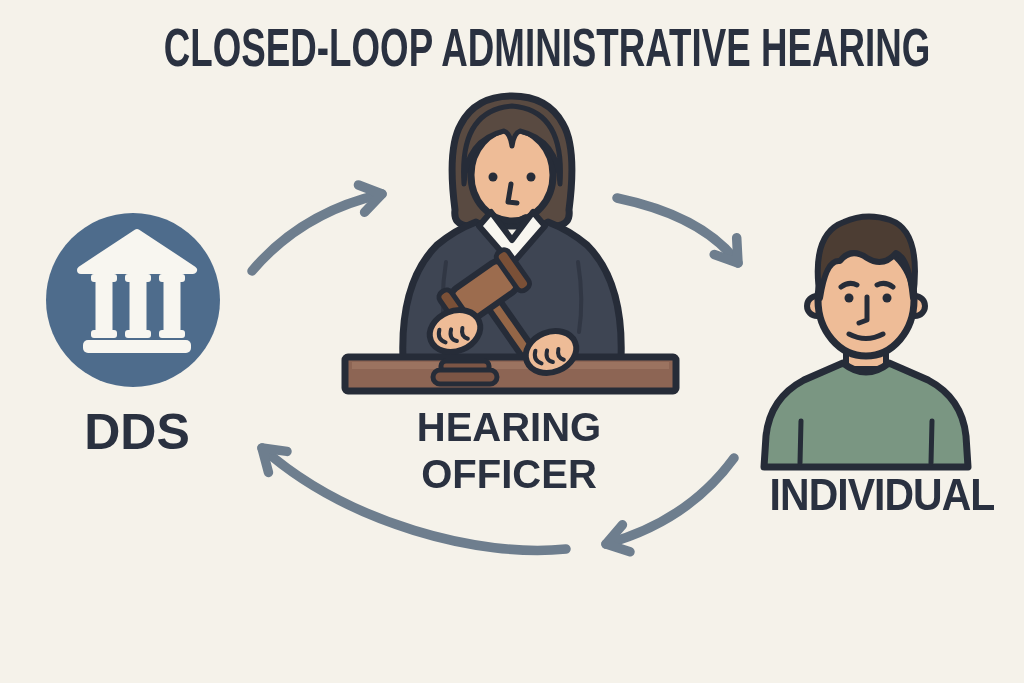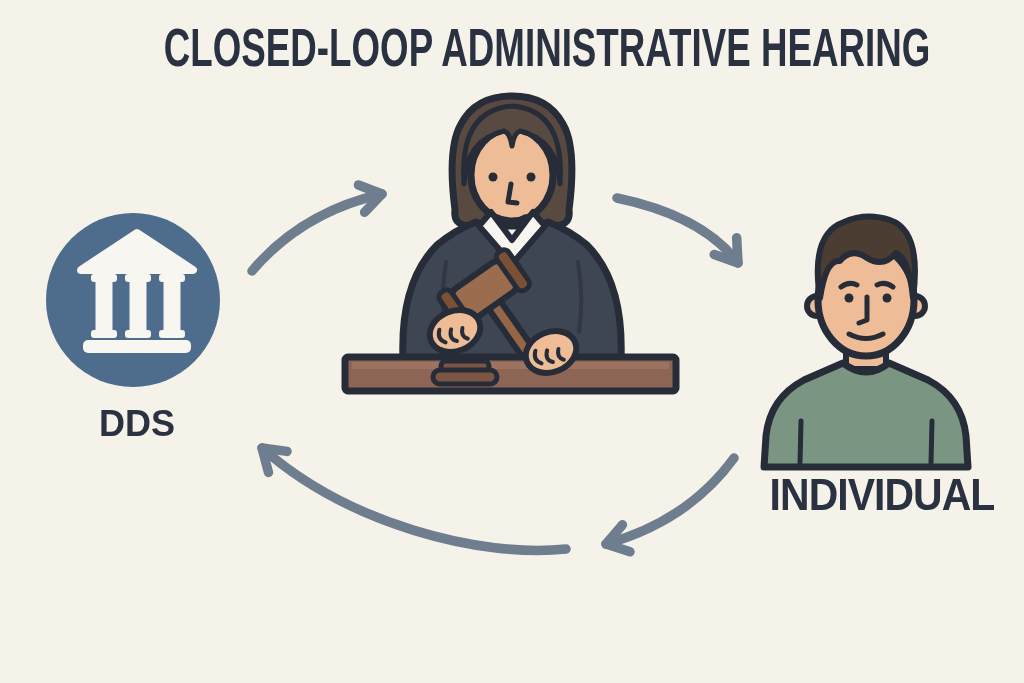--- a/index.html
+++ b/index.html
@@ -26,21 +26,21 @@
   .gfx { position: absolute; left: 0; top: 0; }
   .label {
     position: absolute;
     color: #2a3140;
     font-weight: 700;
     text-align: center;
     white-space: pre-line;
   }
   .dds-label {
     left: 137px; top: 403px;
-    font-size: 36px;
+    font-size: 50px;
     transform: translateX(-50%);
   }
   .dds-sublabel {
     left: 141px; top: 464px;
     font-size: 33px;
     line-height: 1.2;
     transform: translateX(-50%);
   }
   .officer-label {
     left: 509px; top: 404px;
@@ -174,14 +174,16 @@
       <path d="M764,467 L766,436 Q770,398 804,380 L843,363 Q866,381 889,363 L928,380
                Q962,398 966,436 L968,467 Z" fill="#7a9682" stroke="#262c38" stroke-width="7"></path>
       <g fill="none" stroke="#262c38" stroke-width="5">
         <path d="M801,421 L800,463"></path>
         <path d="M932,421 L931,463"></path>
       </g>
     </g>
   </svg>
 
   <div class="label dds-label">DDS</div>
+  <div class="label officer-label">HEARING
+OFFICER</div>
   <div class="label individual-label">INDIVIDUAL</div>
 </div>
 
 </body></html>

